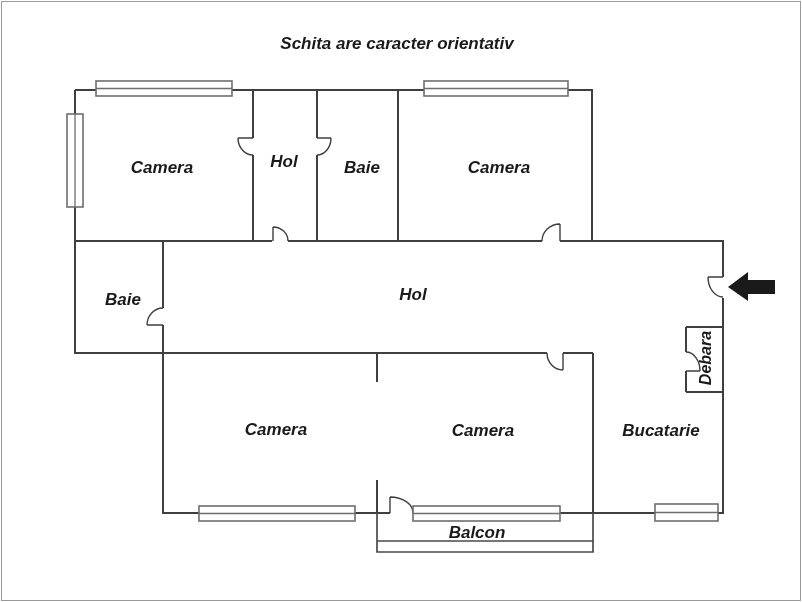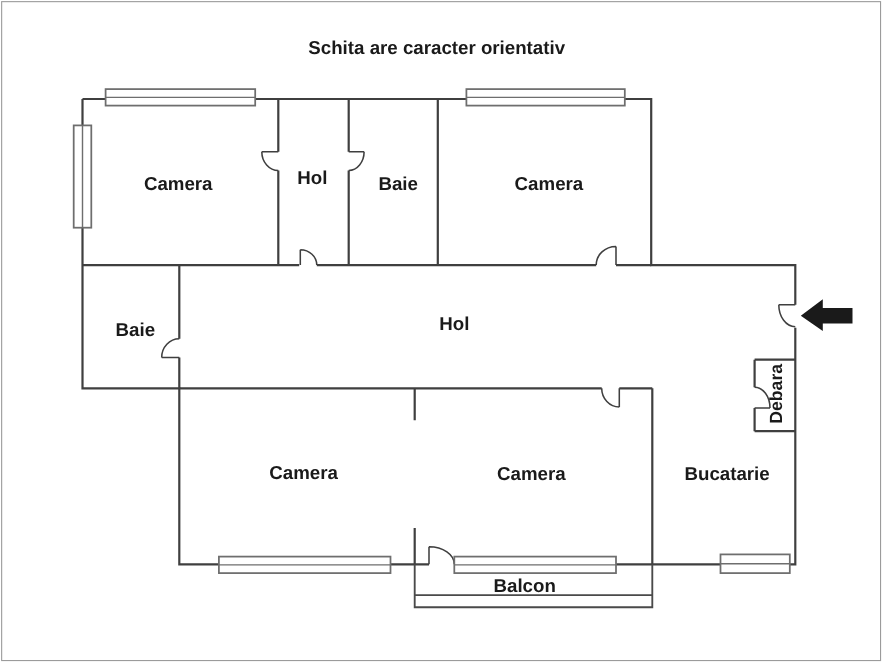--- a/index.html
+++ b/index.html
@@ -2,20 +2,21 @@
 <html><head>
 <meta charset="utf-8">
 <style>
   html,body { margin:0; padding:0; background:#ffffff; }
   .canvas {
     position:relative;
     width:802px; height:602px;
     background:#ffffff;
     font-family:"Liberation Sans", sans-serif;
     overflow:hidden;
+    font-style:italic;
   }
   .frame {
     position:absolute; inset:1px;
     border:1px solid #9b9b9b;
     pointer-events:none;
   }
   svg { position:absolute; left:0; top:0; }
   .wall   { stroke:#3f3f3f; stroke-width:2;   fill:none; stroke-linejoin:miter; }
   .door   { stroke:#3f3f3f; stroke-width:1.4; fill:none; }
   .balc   { stroke:#4a4a4a; stroke-width:1.7; fill:none; }

